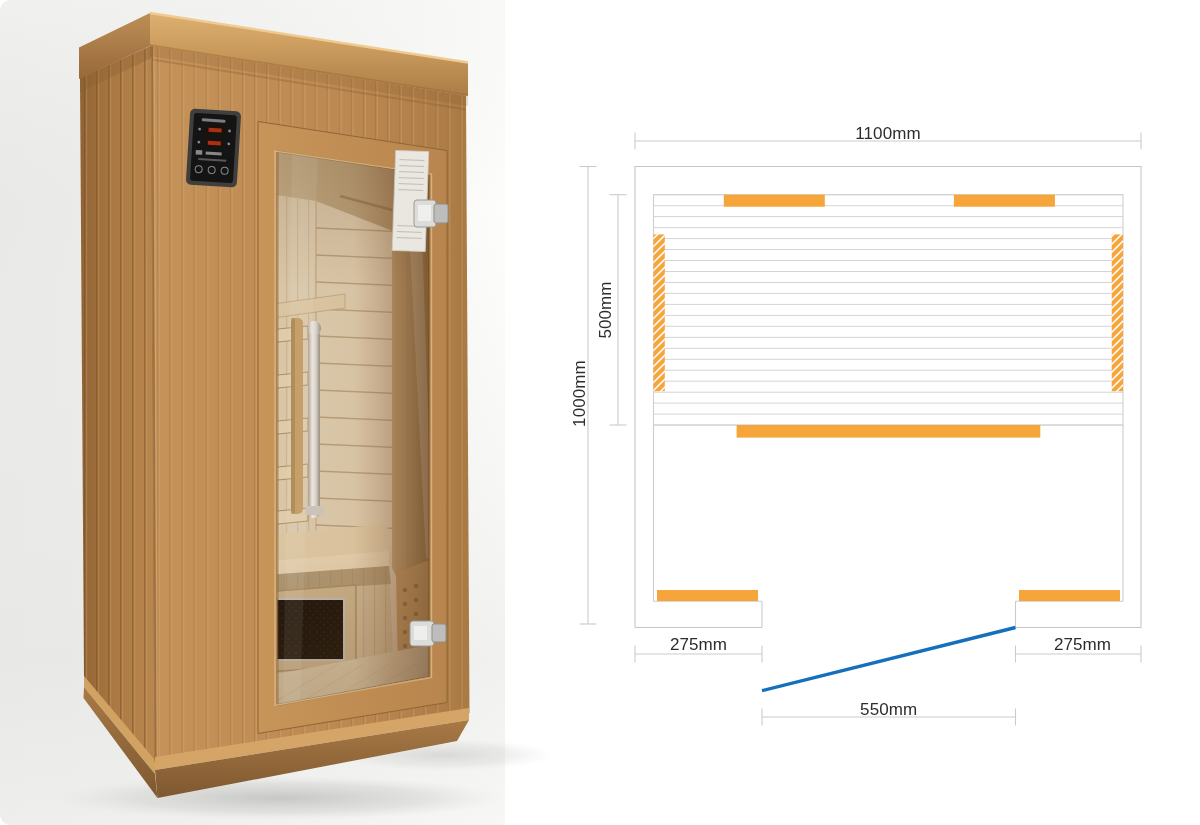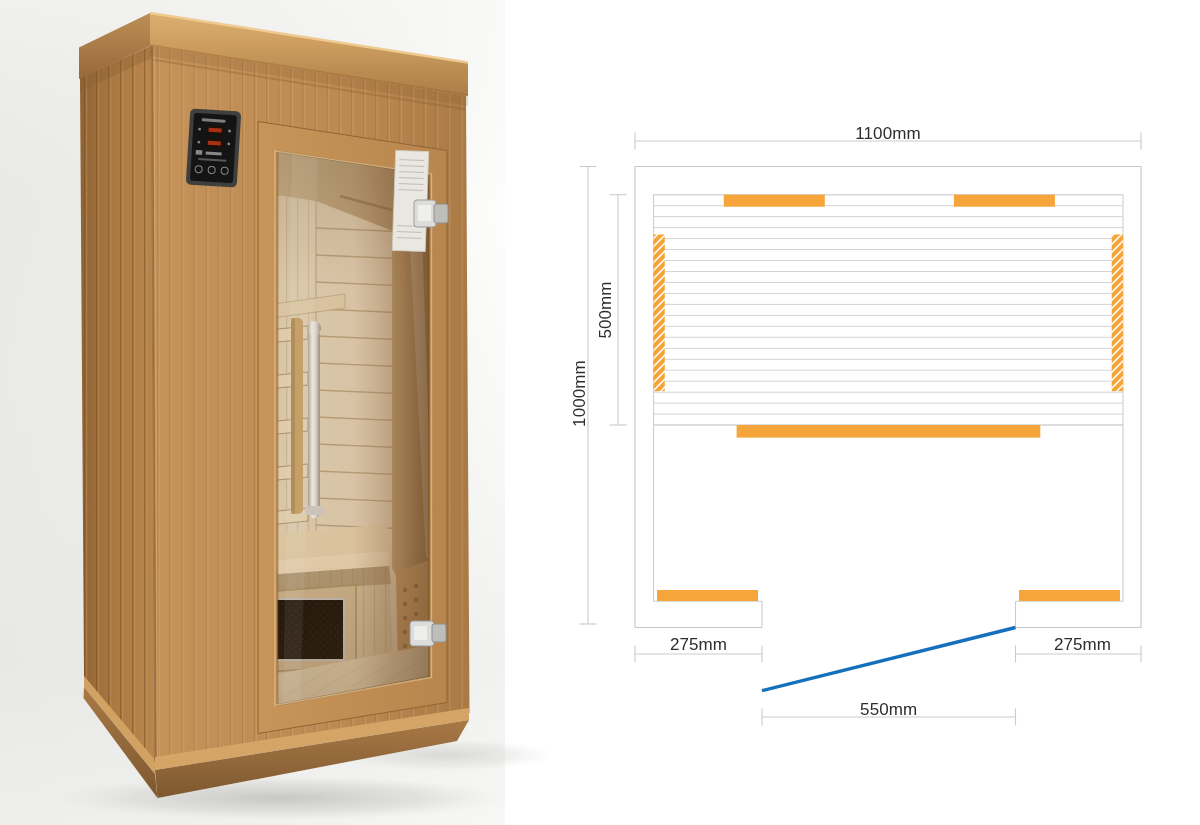--- a/index.html
+++ b/index.html
@@ -1,17 +1,17 @@
 <!DOCTYPE html>
 <html><head>
 <meta charset="utf-8">
 <style>
   html,body { margin:0; padding:0; background:#ffffff; }
   .page { position:relative; width:1200px; height:825px; background:#ffffff; overflow:hidden;
-          font-family:"Liberation Sans", sans-serif; }
+          font-family:"Liberation Sans", sans-serif;border-radius:11px; }
   svg { position:absolute; top:0; left:0; }
   .dim text { font-size:17px; fill:#2d2d2d; letter-spacing:0.1px; }
 </style>
 </head>
 <body>
 <div class="page">
 <svg width="1200" height="825" viewBox="0 0 1200 825">
 
   <defs>
 

